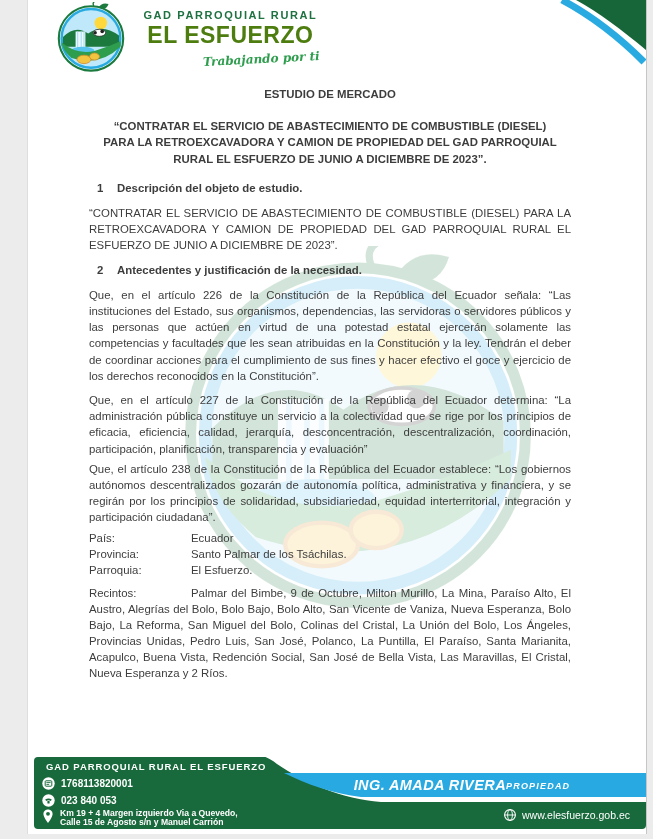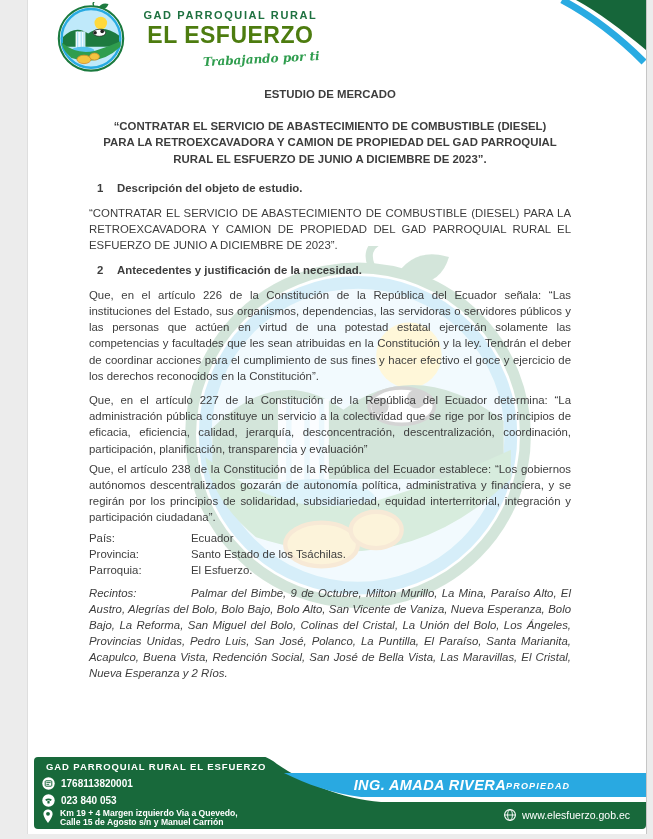--- a/index.html
+++ b/index.html
@@ -32,21 +32,21 @@
   .doc-title{text-align:center;font-weight:bold;margin:0 0 16px;}
   .main-title{text-align:center;font-weight:bold;margin:0 0 13px;padding:0 8px;}
   .sec-heading{font-weight:bold;margin:0 0 9px;}
   .sec-num{display:inline-block;margin-left:8px;width:20px;}
   .para{text-align:justify;margin:0 0 9px;}
   .para.mb8{margin-bottom:8px;}
   .para.mb4{margin-bottom:4px;}
   .loc-block{margin:2px 0 8px;}
   .loc-row{white-space:nowrap;}
   .loc-label{display:inline-block;width:102px;}
-  .recintos{text-align:justify;line-height:15.9px;margin:8px 0 16px;font-style:italic;}
+  .recintos{text-align:justify;line-height:15.9px;margin:8px 0 16px;}
   .tab-label{display:inline-block;width:102px;}
   
   .footer{position:absolute;left:6px;top:756px;width:612px;height:74px;color:#ffffff;}
   .footer-svg{position:absolute;left:0;top:0;width:612px;height:74px;}
   .f-org{position:absolute;left:12px;top:5px;font-size:9.5px;font-weight:bold;letter-spacing:.9px;}
   .f-row{position:absolute;display:flex;align-items:center;font-size:10px;font-weight:bold;}
   .f-row .ic{margin-right:6px;flex:0 0 auto;display:block;}
   .f-ruc{left:8px;top:21px;}
   .f-phone{left:8px;top:38px;}
   .f-addr{left:8px;top:53px;align-items:flex-start;font-size:8.6px;line-height:8.8px;font-weight:bold;}
@@ -113,21 +113,21 @@
     <p class="para mb8">“CONTRATAR EL SERVICIO DE ABASTECIMIENTO DE COMBUSTIBLE (DIESEL) PARA LA RETROEXCAVADORA Y CAMION DE PROPIEDAD DEL GAD PARROQUIAL RURAL EL ESFUERZO DE JUNIO A DICIEMBRE DE 2023”.</p>
 
     <p class="sec-heading"><span class="sec-num">2</span><span>Antecedentes y justificación de la necesidad.</span></p>
 
     <p class="para mb8">Que, en el artículo 226 de la Constitución de la República del Ecuador señala: “Las instituciones del Estado, sus organismos, dependencias, las servidoras o servidores públicos y las personas que actúen en virtud de una potestad estatal ejercerán solamente las competencias y facultades que les sean atribuidas en la Constitución y la ley. Tendrán el deber de coordinar acciones para el cumplimiento de sus fines y hacer efectivo el goce y ejercicio de los derechos reconocidos en la Constitución”.</p>
     <p class="para mb4">Que, en el artículo 227 de la Constitución de la República del Ecuador determina: “La administración pública constituye un servicio a la colectividad que se rige por los principios de eficacia, eficiencia, calidad, jerarquía, desconcentración, descentralización, coordinación, participación, planificación, transparencia y evaluación”</p>
     <p class="para mb4">Que, el artículo 238 de la Constitución de la República del Ecuador establece: “Los gobiernos autónomos descentralizados gozarán de autonomía política, administrativa y financiera, y se regirán por los principios de solidaridad, subsidiariedad, equidad interterritorial, integración y participación ciudadana”.</p>
 
     <div class="loc-block">
       <div class="loc-row"><span class="loc-label">País:</span><span>Ecuador</span></div>
-      <div class="loc-row"><span class="loc-label">Provincia:</span><span>Santo Estado de los Tsáchilas.</span></div>
+      <div class="loc-row"><span class="loc-label">Provincia:</span><span>Santo Palmar de los Tsáchilas.</span></div>
       <div class="loc-row"><span class="loc-label">Parroquia:</span><span>El Esfuerzo.</span></div>
     </div>
 
     <p class="recintos"><span class="tab-label">Recintos:</span><span>Palmar del Bimbe, 9 de Octubre, Milton Murillo, La Mina, Paraíso Alto, El Austro, Alegrías del Bolo, Bolo Bajo, Bolo Alto, San Vicente de Vaniza, Nueva Esperanza, Bolo Bajo, La Reforma, San Miguel del Bolo, Colinas del Cristal, La Unión del Bolo, Los Ángeles, Provincias Unidas, Pedro Luis, San José, Polanco, La Puntilla, El Paraíso, Santa Marianita, Acapulco, Buena Vista, Redención Social, San José de Bella Vista, Las Maravillas, El Cristal, Nueva Esperanza y 2 Ríos.</span></p>
   </div>
 
   <div class="footer">
     <svg class="footer-svg" viewBox="0 0 612 74" preserveAspectRatio="none">
       <rect x="0" y="1" width="612" height="72" rx="4" fill="#18693b"></rect>
       <path d="M229,0 L612,0 L612,46 L347,46 C308,43 271,27 243,8 C238,4 234,2 229,0 Z" fill="#ffffff"></path>

